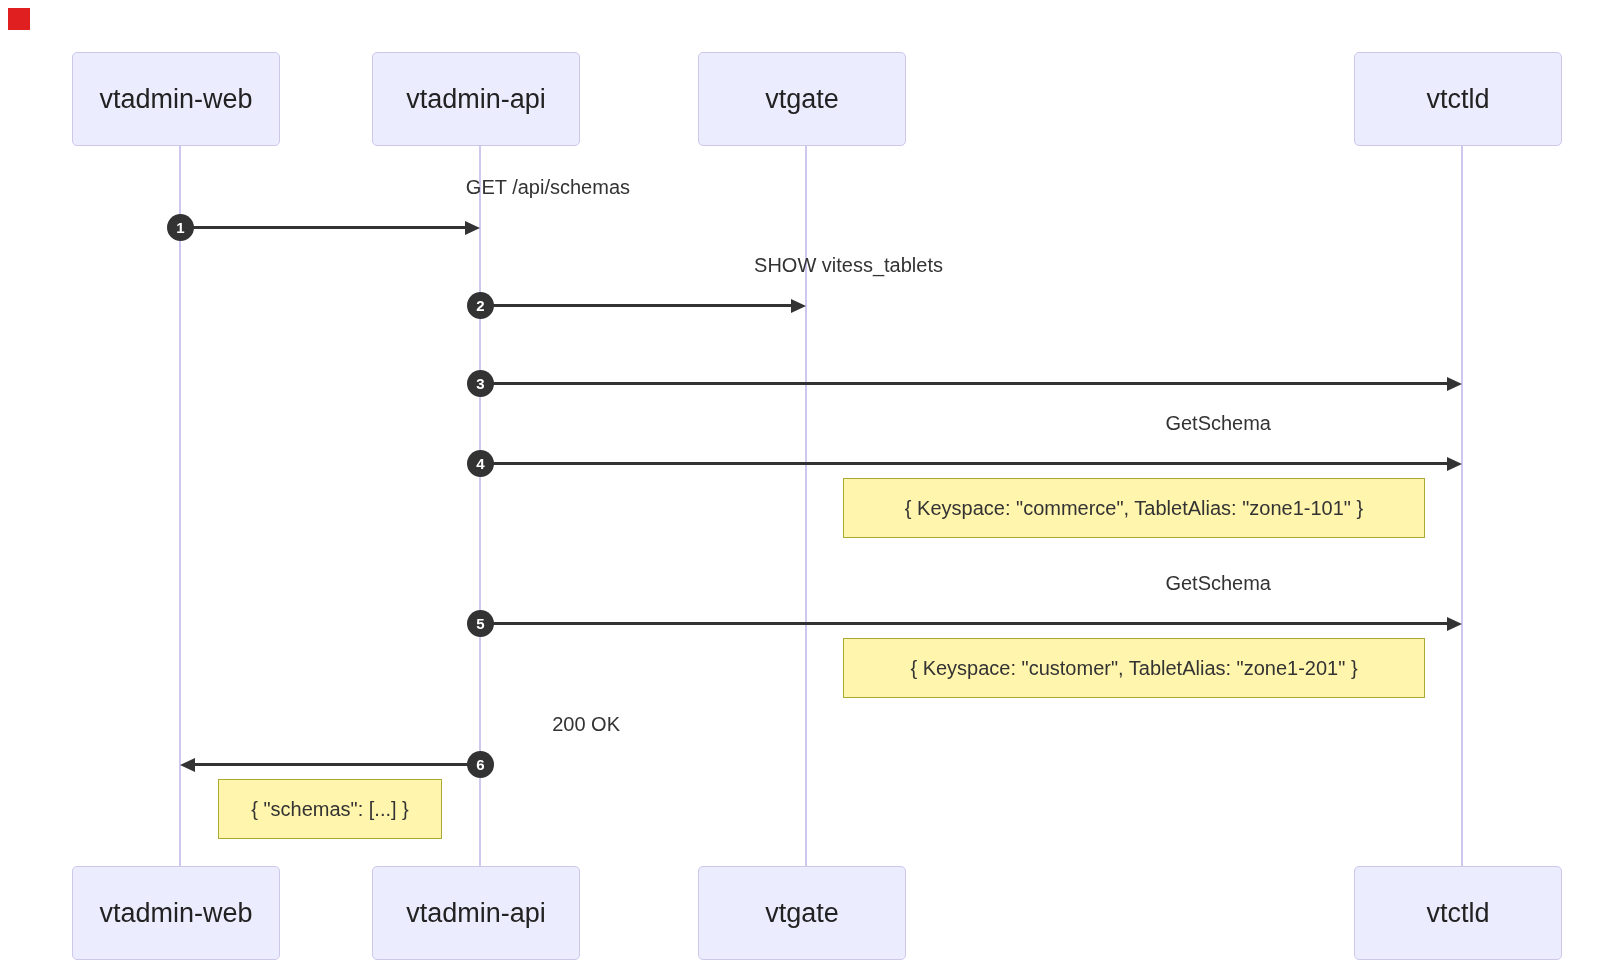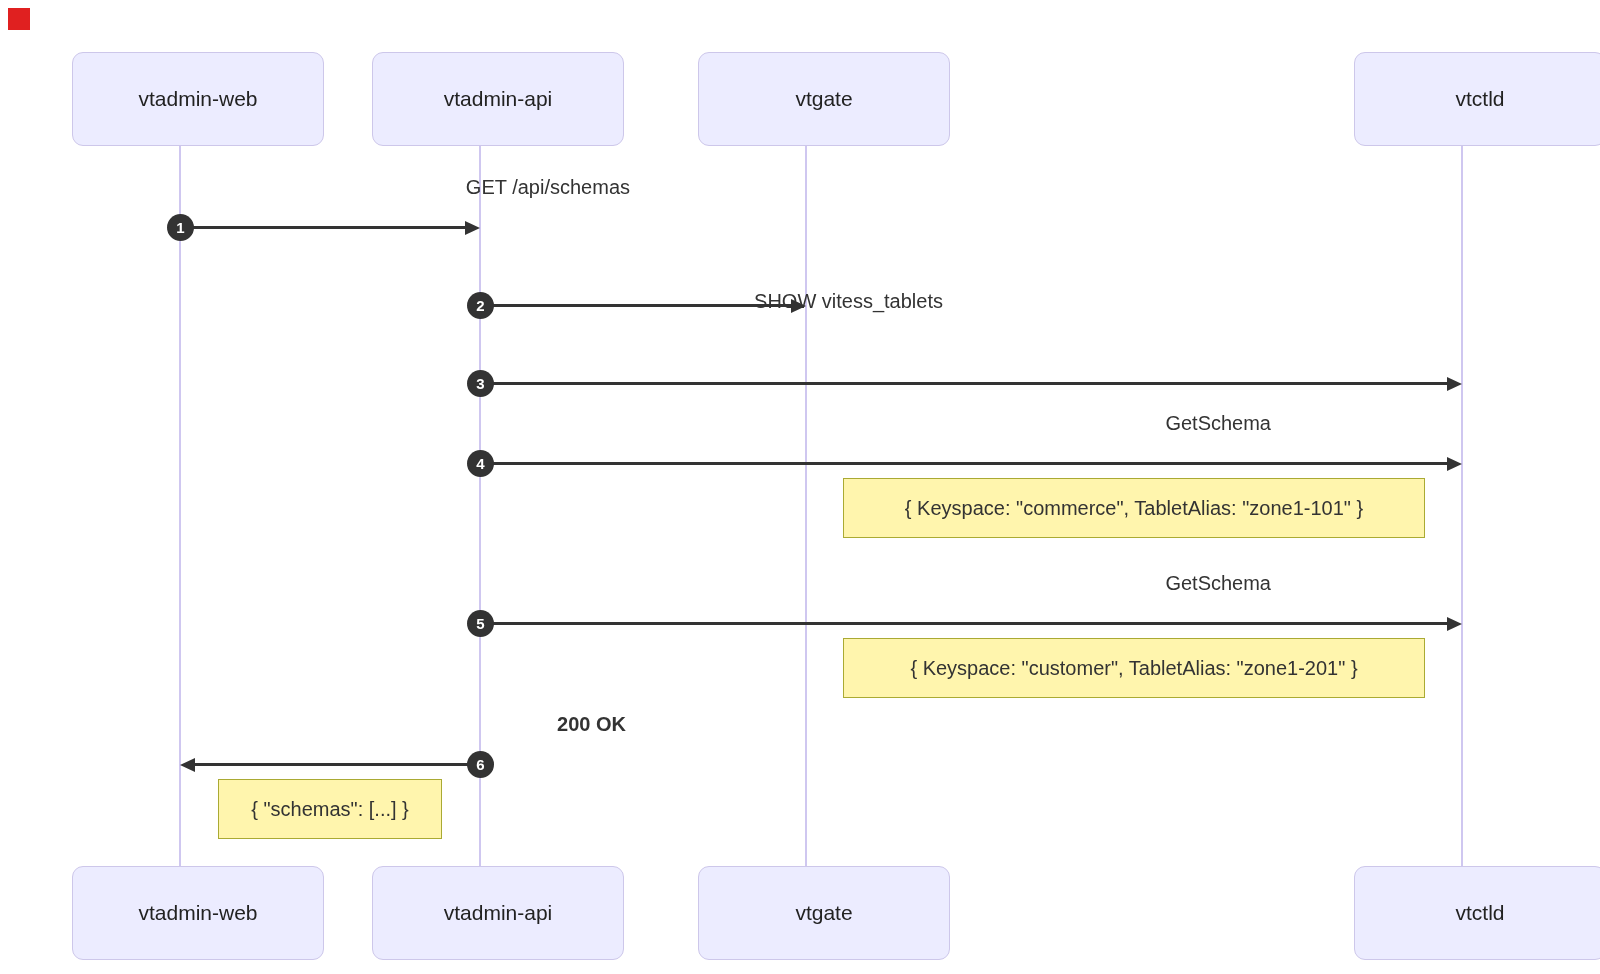--- a/index.html
+++ b/index.html
@@ -17,30 +17,30 @@
     width: 22px; height: 22px;
     background: var(--marker-red, #e02020);
   }
   .lifeline {
     position: absolute;
     width: 2px;
     background: var(--lifeline, #cfc7f0);
   }
   .actor-box {
     position: absolute;
-    width: 252px;
+    width: 208px;
     height: 94px;
     box-sizing: border-box;
     background: var(--actor-fill, #ECECFF);
     border: 1px solid var(--actor-border, #cdc7ea);
-    border-radius: 11px;
+    border-radius: 5px;
     display: flex;
     align-items: center;
     justify-content: center;
-    font-size: 21px;
+    font-size: 27px;
     color: var(--actor-text, #222222);
   }
   .msg-label {
     position: absolute;
     width: 600px;
     height: 34px;
     line-height: 34px;
     text-align: right;
     font-size: 20px;
     color: var(--message-text, #333333);
@@ -99,35 +99,35 @@
     <div class="actor-box" style="left: 372px; top: 52px;">vtadmin-api</div>
     <div class="actor-box" style="left: 372px; top: 866px;">vtadmin-api</div>
     <div class="actor-box" style="left: 698px; top: 52px;">vtgate</div>
     <div class="actor-box" style="left: 698px; top: 866px;">vtgate</div>
     <div class="actor-box" style="left: 1354px; top: 52px;">vtctld</div>
     <div class="actor-box" style="left: 1354px; top: 866px;">vtctld</div>
     <div class="msg-label" style="left: 30px; top: 170px;">GET /api/schemas</div>
     <div class="msg-line" style="left: 180px; top: 226px; width: 285px;"></div>
     <div class="arrowhead right" style="left: 465px; top: 221px;"></div>
     <div class="badge" style="left: 167px; top: 214px;">1</div>
-    <div class="msg-label" style="left: 343px; top: 248px; margin-top: 36px;">SHOW vitess_tablets</div>
+    <div class="msg-label" style="left: 343px; top: 248px;">SHOW vitess_tablets</div>
     <div class="msg-line" style="left: 480px; top: 304px; width: 311px;"></div>
     <div class="arrowhead right" style="left: 791px; top: 299px;"></div>
     <div class="badge" style="left: 467px; top: 292px;">2</div>
     <div class="msg-line" style="left: 480px; top: 382px; width: 967px;"></div>
     <div class="arrowhead right" style="left: 1447px; top: 377px;"></div>
     <div class="badge" style="left: 467px; top: 370px;">3</div>
     <div class="msg-label" style="left: 671px; top: 406px;">GetSchema</div>
     <div class="msg-line" style="left: 480px; top: 462px; width: 967px;"></div>
     <div class="arrowhead right" style="left: 1447px; top: 457px;"></div>
     <div class="badge" style="left: 467px; top: 450px;">4</div>
     <div class="note" style="left: 843px; top: 478px; width: 582px; height: 60px;">{ Keyspace: "commerce", TabletAlias: "zone1-101" }</div>
     <div class="msg-label" style="left: 671px; top: 566px;">GetSchema</div>
     <div class="msg-line" style="left: 480px; top: 622px; width: 967px;"></div>
     <div class="arrowhead right" style="left: 1447px; top: 617px;"></div>
     <div class="badge" style="left: 467px; top: 610px;">5</div>
     <div class="note" style="left: 843px; top: 638px; width: 582px; height: 60px;">{ Keyspace: "customer", TabletAlias: "zone1-201" }</div>
-    <div class="msg-label" style="left: 26px; top: 707px; font-weight: bold;">200 OK</div>
+    <div class="msg-label" style="left: 20px; top: 707px;">200 OK</div>
     <div class="msg-line" style="left: 195px; top: 763px; width: 285px;"></div>
     <div class="arrowhead left" style="left: 180px; top: 758px;"></div>
     <div class="badge" style="left: 467px; top: 751px;">6</div>
     <div class="note" style="left: 218px; top: 779px; width: 224px; height: 60px;">{ "schemas": [...] }</div>
   </div>
 
 </body></html>

